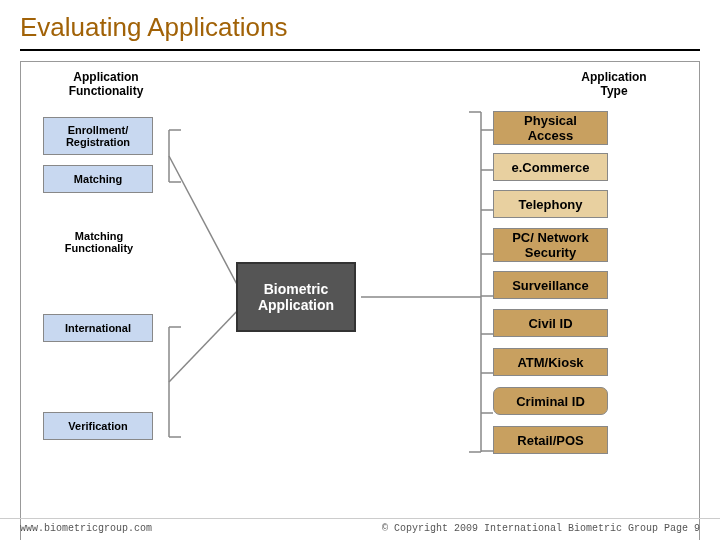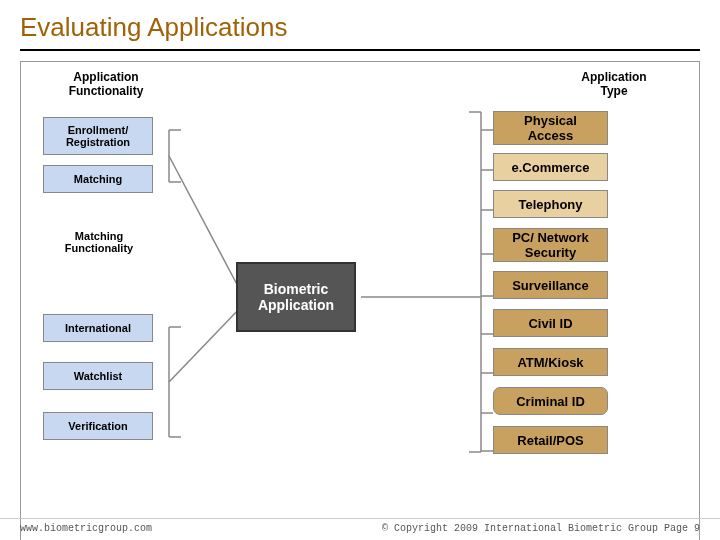--- a/index.html
+++ b/index.html
@@ -187,21 +187,20 @@
   <div class="col-header-right">
     <strong>Application<br>Type</strong>
   </div>
 
   <div class="left-box" style="top:55px; left:22px; height:38px;">Enrollment/<br>Registration</div>
   <div class="left-box" style="top:103px; left:22px; height:28px;">Matching</div>
 
   <div class="bracket-label" style="top:168px; left:28px; width:100px; text-align:center;">Matching<br>Functionality</div>
 
   <div class="left-box" style="top:252px; left:22px; height:28px;">International</div>
-  <div class="left-box" style="top:300px; left:22px; height:28px;">Watchlist</div>
   <div class="left-box" style="top:350px; left:22px; height:28px;">Verification</div>
 
   <div class="center-box" style="top:200px; left:215px; height:70px;">Biometric<br>Application</div>
 
   <div class="right-box highlighted" style="top:49px; left:472px; height:34px; background:#c8a060;">Physical<br>Access</div>
   <div class="right-box" style="top:91px; left:472px; height:28px; background:#e8d0a0;">e.Commerce</div>
   <div class="right-box" style="top:128px; left:472px; height:28px; background:#e8d0a0;">Telephony</div>
   <div class="right-box highlighted" style="top:166px; left:472px; height:34px; background:#c8a060;">PC/ Network<br>Security</div>
   <div class="right-box highlighted" style="top:209px; left:472px; height:28px; background:#c8a060;">Surveillance</div>
   <div class="right-box highlighted" style="top:247px; left:472px; height:28px; background:#c8a060;">Civil ID</div>

